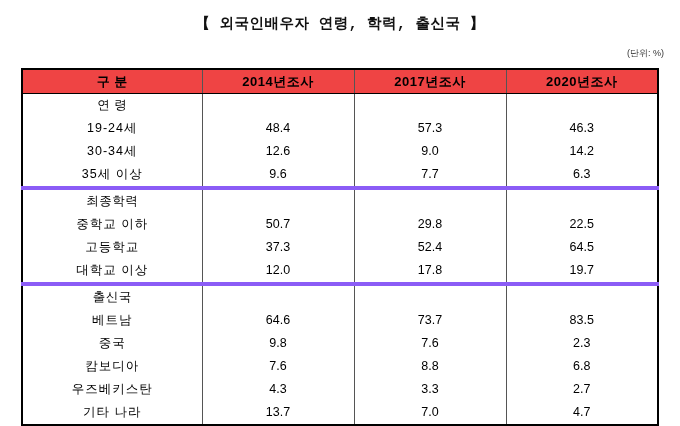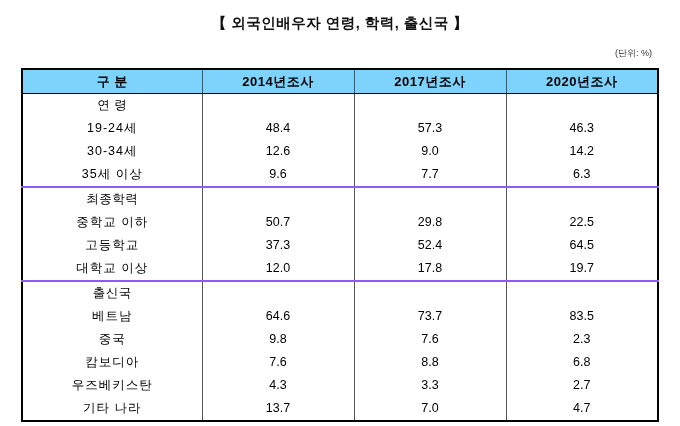--- a/index.html
+++ b/index.html
@@ -20,27 +20,28 @@
     height: 426px;
     box-sizing: border-box;
   }
   .title {
     text-align: center;
     font-size: 14.5px;
     font-weight: bold;
     letter-spacing: 0.5px;
     margin-top: 14px;
     color: #111;
+    font-family: Liberation Mono, monospace;
   }
   .unit {
     text-align: right;
     font-size: 9px;
     color: #333;
     margin-top: 14px;
-    padding-right: 28px;
+    padding-right: 16px;
   }
   table.data {
     border-collapse: collapse;
     width: 636px;
     margin: 8px auto 0 auto;
     table-layout: fixed;
   }
   table.data col.c0 { width: 180px; }
   table.data col.c1 { width: 152px; }
   table.data col.c2 { width: 152px; }
@@ -50,21 +51,21 @@
     font-size: 12.5px;
     text-align: center;
     padding: 0;
     height: 23px;
     line-height: 23px;
     border-left: 1px solid #555;
     border-right: 1px solid #555;
   }
   table.data thead th {
     font-weight: bold;
-    background: #7dd3fc;
+    background: #ef4444;
     border-top: 2.5px solid #000;
     border-bottom: 1.5px solid #000;
     letter-spacing: 0.5px;
     font-size: 13px;
   }
   table.data thead th.first {
     border-left: 2.5px solid #000;
   }
   table.data thead th.last {
     border-right: 2.5px solid #000;
@@ -72,21 +73,21 @@
   }
   table.data tbody td.first {
     border-left: 2.5px solid #000;
     text-align: center;
   }
   table.data tbody td.last {
     border-right: 2.5px solid #000;
     margin-left: 43px;
   }
   table.data tbody tr.group-end td {
-    border-bottom: 2px solid #8b5cf6;
+    border-bottom: 4px solid #8b5cf6;
   }
   table.data tbody tr.table-end td {
     border-bottom: 2.5px solid #000;
   }
   td.label {
     letter-spacing: 1px;
   }
   td.group-head {
     letter-spacing: 0.5px;
   }

